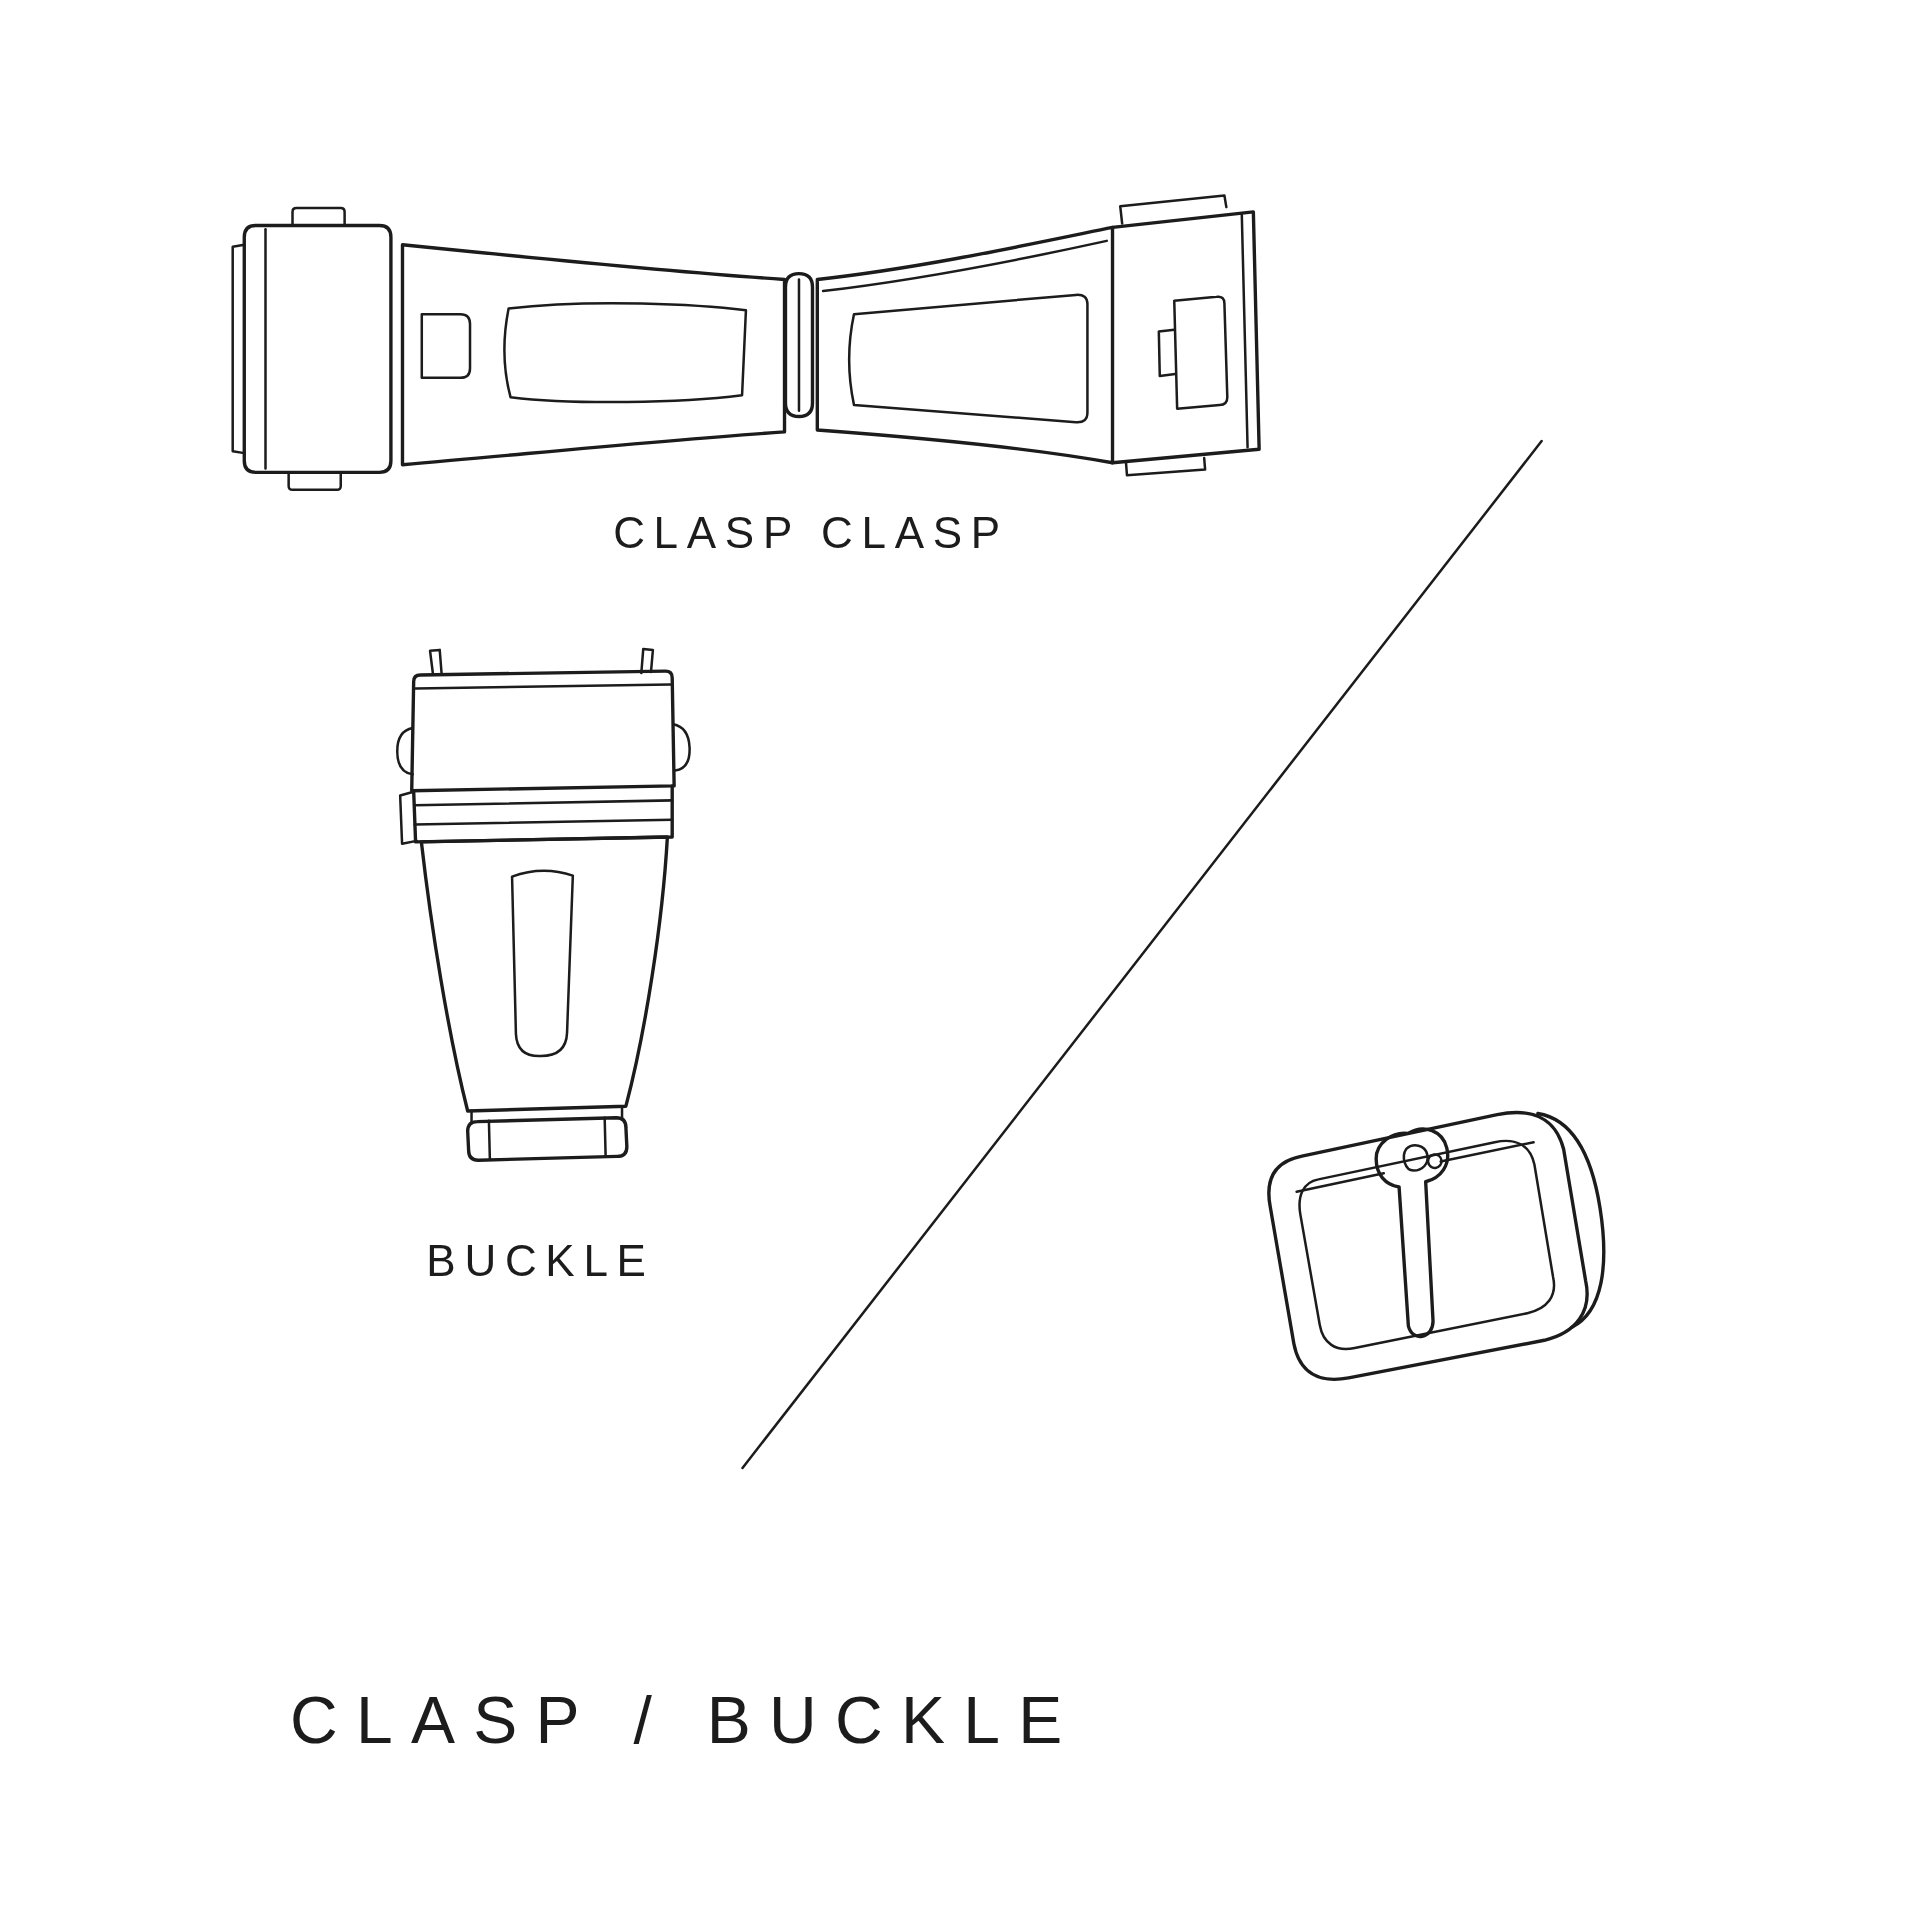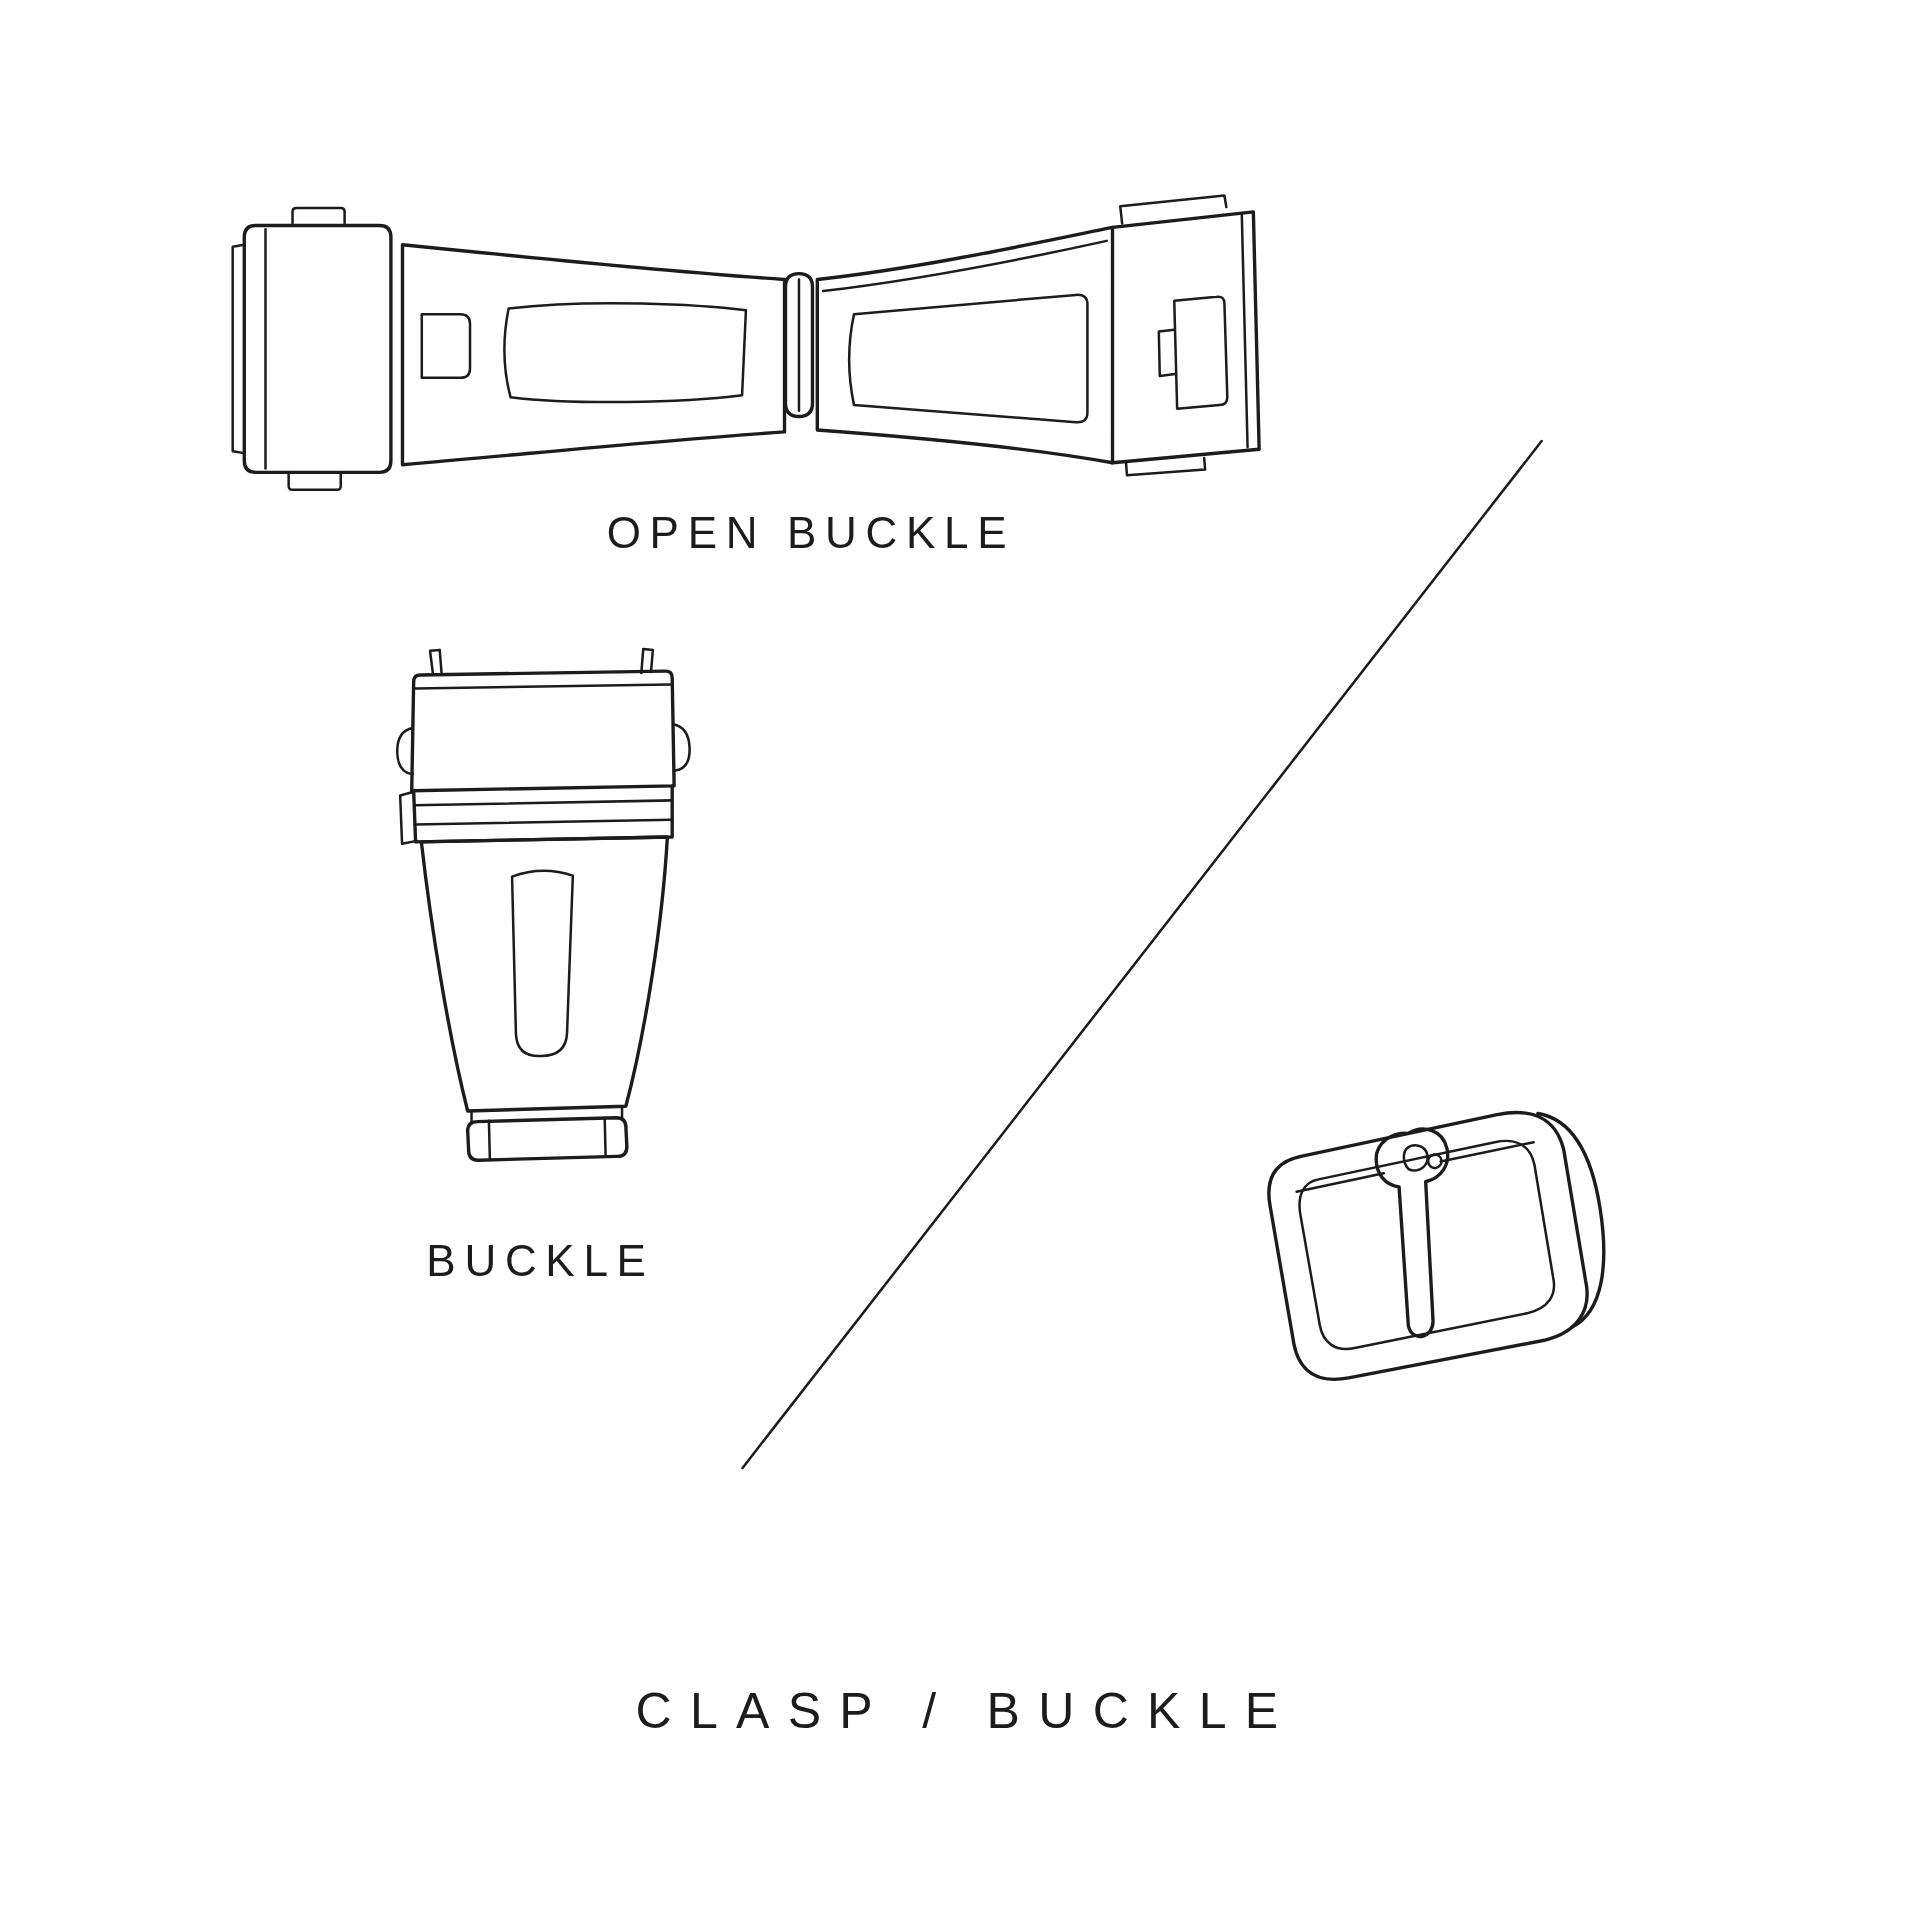--- a/index.html
+++ b/index.html
@@ -23,24 +23,24 @@
   .lineart .thin { stroke-width: 2.6; }
   .caption {
     font-size: 44px;
     letter-spacing: 8.7px;
     font-weight: 400;
     text-align: center;
     color: var(--ink, #1c1c1c);
     white-space: nowrap;
   }
   .title {
-    font-size: 50px;
+    font-size: 66px;
     letter-spacing: 18.3px;
     font-weight: 400;
-    text-align: center;
+    text-align: left;
     color: var(--ink, #1c1c1c);
     white-space: nowrap;
   }
 </style>
 </head>
 <body>
 
 <div class="abs" style="left:0; top:0; width:1931px; height:1931px;">
 
   <svg class="abs lineart" style="left:217px; top:183px;" width="1081" height="328" viewBox="0 0 1120 340">
@@ -68,21 +68,21 @@
     <g>
       <path d="M 928 46 L 1074 30 L 1080 276 L 928 290"></path>
       <path class="thin" d="M 1062 32 L 1068 274"></path>
       <path class="thin" d="M 938 42 L 936 24 L 1044 13 L 1046 25"></path>
       <path class="thin" d="M 942 290 L 943 303 L 1024 297 L 1023 285"></path>
       <path class="thin" d="M 992 122 L 1036 118 Q 1044 117 1044 125 L 1047 222 Q 1047 230 1039 230 L 995 234 Z"></path>
       <path class="thin" d="M 992 152 L 976 154 L 977 200 L 993 198"></path>
     </g>
   </svg>
 
-  <div class="abs caption" style="left:425px; top:508px; width:772px;">OPEN BUCKLE</div>
+  <div class="abs caption" style="left:425px; top:508px; width:772px;">CLASP CLASP</div>
 
   <svg class="abs lineart" style="left:377px; top:645px;" width="328" height="550" viewBox="0 0 340 570">
     <g>
       <path class="thin" d="M 58 30 L 55 6 L 65 5 L 67 30"></path>
       <path class="thin" d="M 274 29 L 276 4 L 286 5 L 284 28"></path>
     </g>
     <g>
       <path d="M 38 38 Q 38 31 45 31 L 299 27 Q 306 27 306 34 L 308 146 L 36 151 Z"></path>
       <path class="thin" d="M 40 45 L 304 41"></path>
       <path class="thin" d="M 37 86 Q 21 89 21 110 Q 21 132 37 134"></path>

